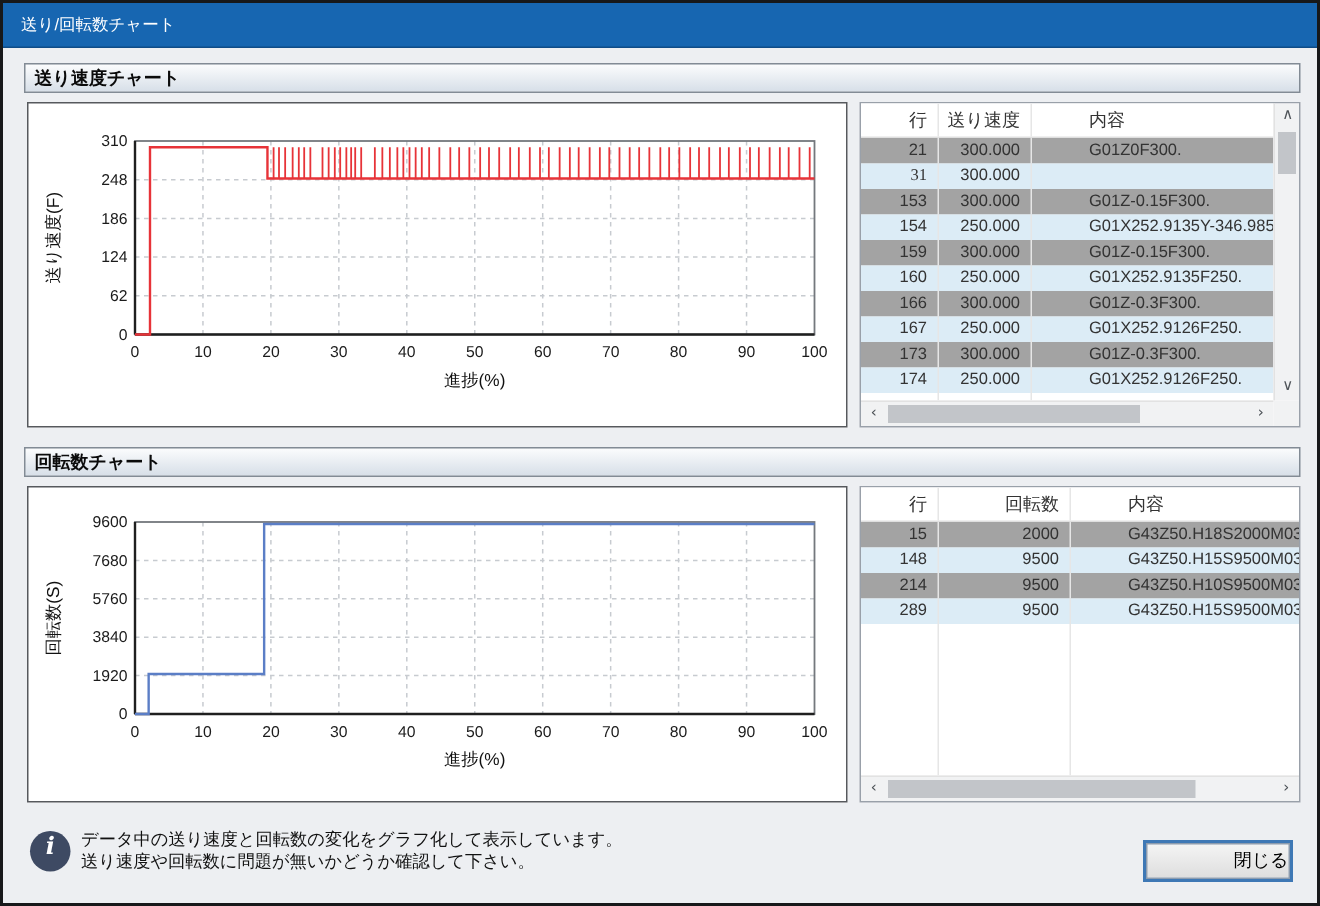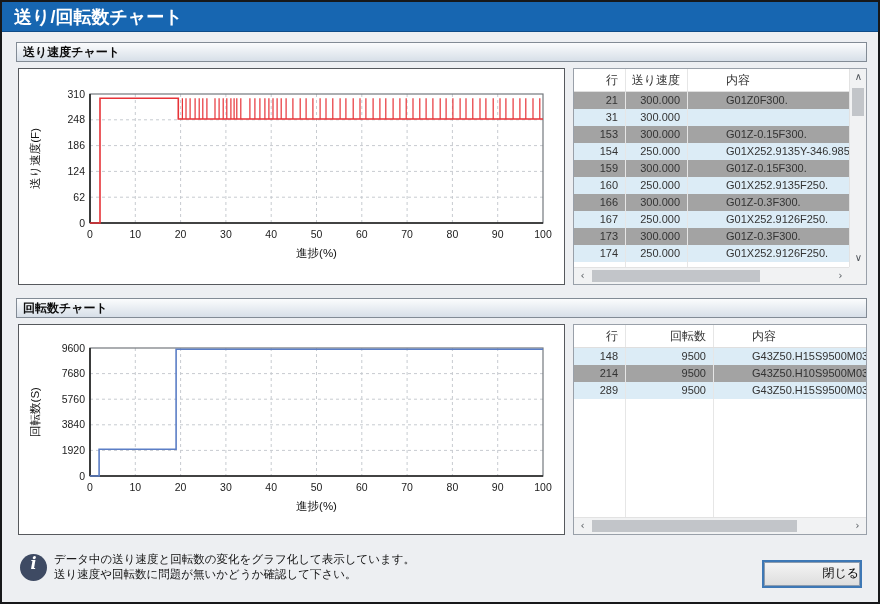--- a/index.html
+++ b/index.html
@@ -1,20 +1,20 @@
 <!DOCTYPE html>
 <html><head>
 <meta charset="utf-8">
 <style>
   html,body{margin:0;padding:0;background:#fff;}
   *{box-sizing:border-box;}
   .window{width:880px;height:604px;border:2px solid #17181a;background:#edeff2;position:relative;
           font-family:"Liberation Sans","DejaVu Sans",sans-serif;overflow:hidden;}
   .titlebar{position:absolute;left:0;top:0;right:0;height:30px;background:#1766b1;border-bottom:1px solid #0f4c88;}
-  .titlebar .ttl{color:#fff;font-weight:bold;font-size:18px;line-height:30px;padding-left:12px;}
+  .titlebar .ttl{color:#fff;font-weight:normal;font-size:11px;line-height:30px;padding-left:12px;}
   .sec{position:absolute;left:14px;width:851px;height:20px;background:linear-gradient(#fbfcfd,#d7dfe8);
        border:1px solid #828b95;font-weight:bold;font-size:12px;line-height:18px;padding-left:6px;color:#0b0b0b;}
   #sec0{top:40px;} #sec1{top:296px;}
   .chart-panel{position:absolute;left:16px;width:547px;background:#fff;border:1px solid #56595d;}
   #cp0{top:66px;height:217px;} #cp1{top:322px;height:211px;}
   .chart-panel svg{display:block;}
   .grid{stroke:#c7cbd0;stroke-width:1;stroke-dasharray:3 3;}
   .frame{fill:none;stroke:#74787d;stroke-width:1.2;}
   .axis{stroke:#1f1f1f;stroke-width:1.6;}
   .tick{font-size:10.5px;fill:#1b1b1b;font-family:"Liberation Sans",sans-serif;}
@@ -169,21 +169,21 @@
           <div class="tc num" style="flex: 0 0 52px;">行</div>
           <div class="tc num" style="flex: 0 0 62px;">送り速度</div>
           <div class="tc txt last">内容</div>
         </div>
         <div class="trow r0">
           <div class="tc num" style="flex: 0 0 52px;">21</div>
           <div class="tc num" style="flex: 0 0 62px;">300.000</div>
           <div class="tc txt last">G01Z0F300.</div>
         </div>
         <div class="trow r1">
-          <div class="tc num" style="flex: 0 0 52px;">31</div>
+          <div class="tc num" style="flex: 0 0 52px; font-family: Liberation Serif, serif;">31</div>
           <div class="tc num" style="flex: 0 0 62px;">300.000</div>
         </div>
         <div class="trow r0">
           <div class="tc num" style="flex: 0 0 52px;">153</div>
           <div class="tc num" style="flex: 0 0 62px;">300.000</div>
           <div class="tc txt last">G01Z-0.15F300.</div>
         </div>
         <div class="trow r1">
           <div class="tc num" style="flex: 0 0 52px;">154</div>
           <div class="tc num" style="flex: 0 0 62px;">250.000</div>
@@ -283,20 +283,25 @@
       </svg>
   </div>
 
   <div class="table-panel" id="tp1">
     <div class="tbl-body" id="tbody1">
         <div class="trow thead">
           <div class="tc num" style="flex: 0 0 52px;">行</div>
           <div class="tc num" style="flex: 0 0 88px;">回転数</div>
           <div class="tc txt last">内容</div>
         </div>
+        <div class="trow r0">
+          <div class="tc num" style="flex: 0 0 52px;">15</div>
+          <div class="tc num" style="flex: 0 0 88px;">2000</div>
+          <div class="tc txt last">G43Z50.H18S2000M03</div>
+        </div>
         <div class="trow r1">
           <div class="tc num" style="flex: 0 0 52px;">148</div>
           <div class="tc num" style="flex: 0 0 88px;">9500</div>
           <div class="tc txt last">G43Z50.H15S9500M03</div>
         </div>
         <div class="trow r0">
           <div class="tc num" style="flex: 0 0 52px;">214</div>
           <div class="tc num" style="flex: 0 0 88px;">9500</div>
           <div class="tc txt last">G43Z50.H10S9500M03</div>
         </div>

